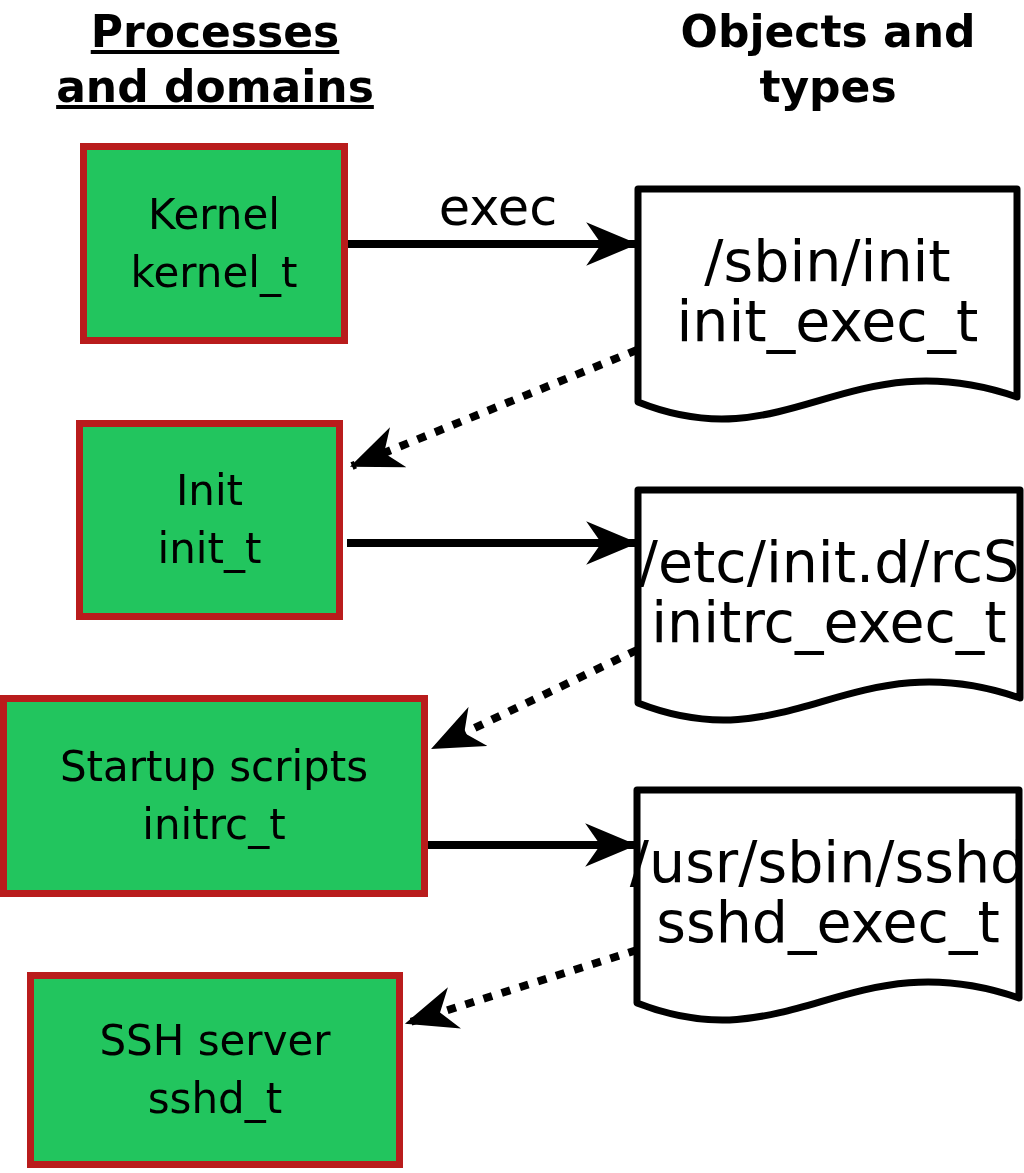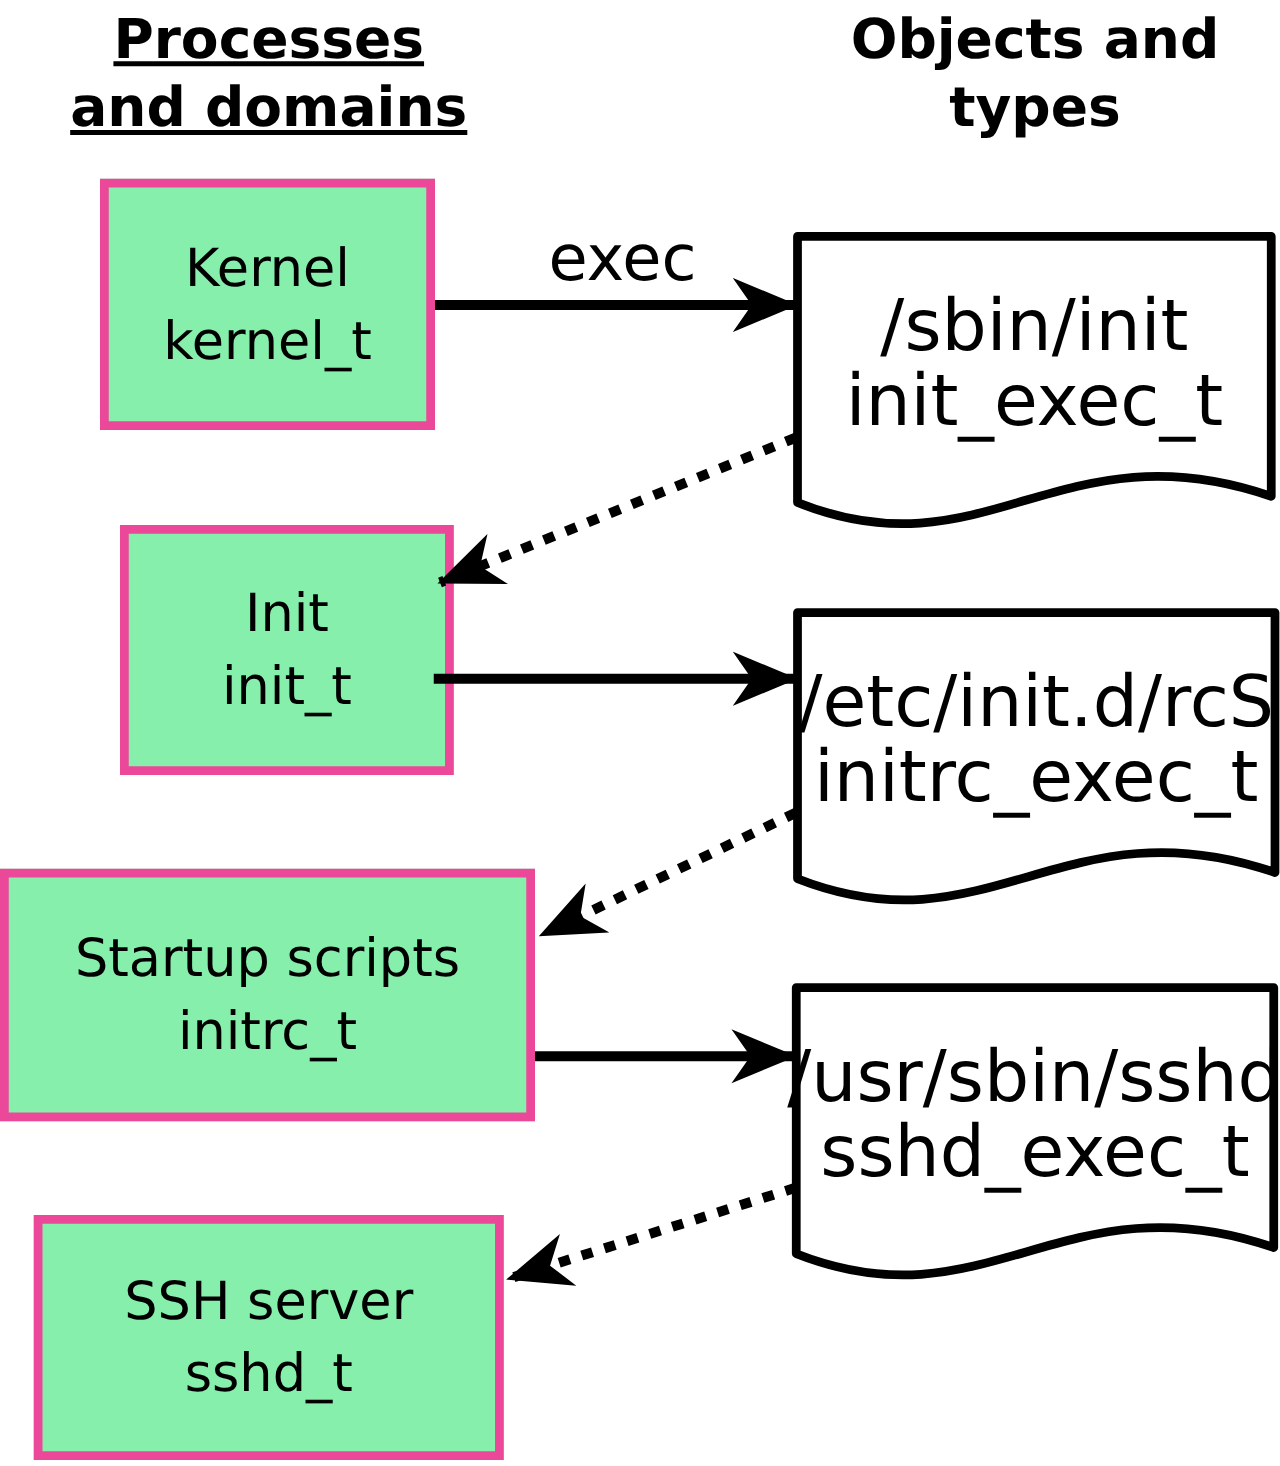--- a/index.html
+++ b/index.html
@@ -24,33 +24,33 @@
     text-align: center;
     color: #000000;
     z-index: 3;
   }
   .heading-left  { left: 20px;  top: 4px;  width: 390px; text-decoration: underline; }
   .heading-right { left: 636px; top: 4px;  width: 384px; }
 
   .proc-box {
     position: absolute;
     box-sizing: border-box;
-    border: 7px solid #ec4899;
-    background: #86efac;
+    border: 7px solid #b91c1c;
+    background: #22c55e;
     display: flex;
     flex-direction: column;
     align-items: center;
     justify-content: center;
     text-align: center;
     font-size: 42px;
     line-height: 58px;
     z-index: 1;
   }
   .box-kernel  { left: 80px;  top: 143px; width: 268px; height: 201px; }
-  .box-init    { left: 96px;  top: 420px; width: 267px; height: 200px; }
+  .box-init    { left: 76px;  top: 420px; width: 267px; height: 200px; }
   .box-initrc  { left: 0px;   top: 695px; width: 428px; height: 202px; }
   .box-sshd    { left: 27px;  top: 972px; width: 376px; height: 196px; }
 
   .svg-layer {
     position: absolute;
     left: 0;
     top: 0;
     width: 1024px;
     height: 1173px;
     z-index: 2;

